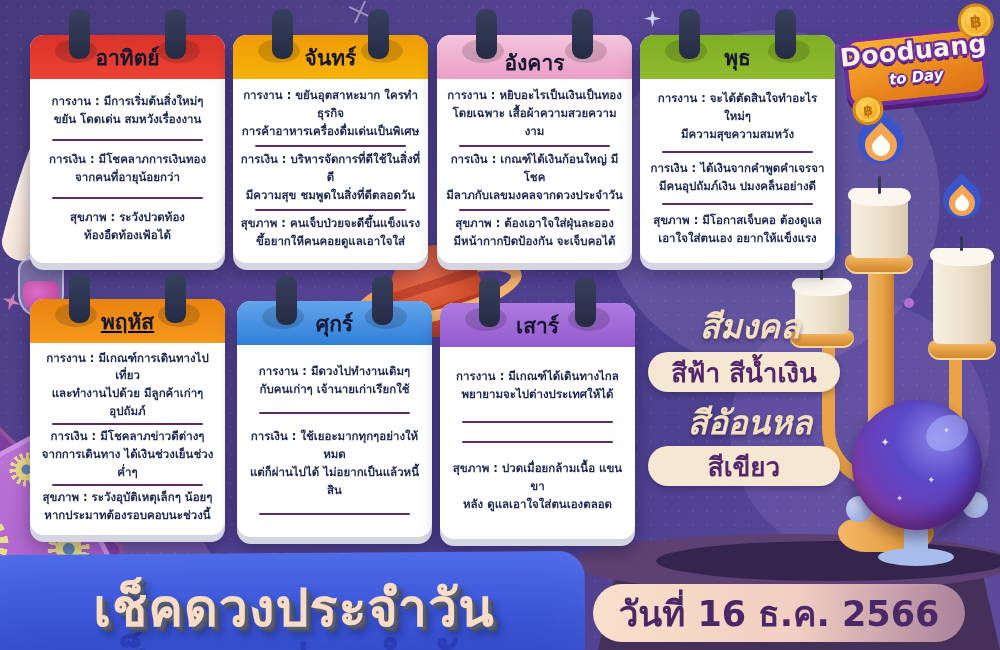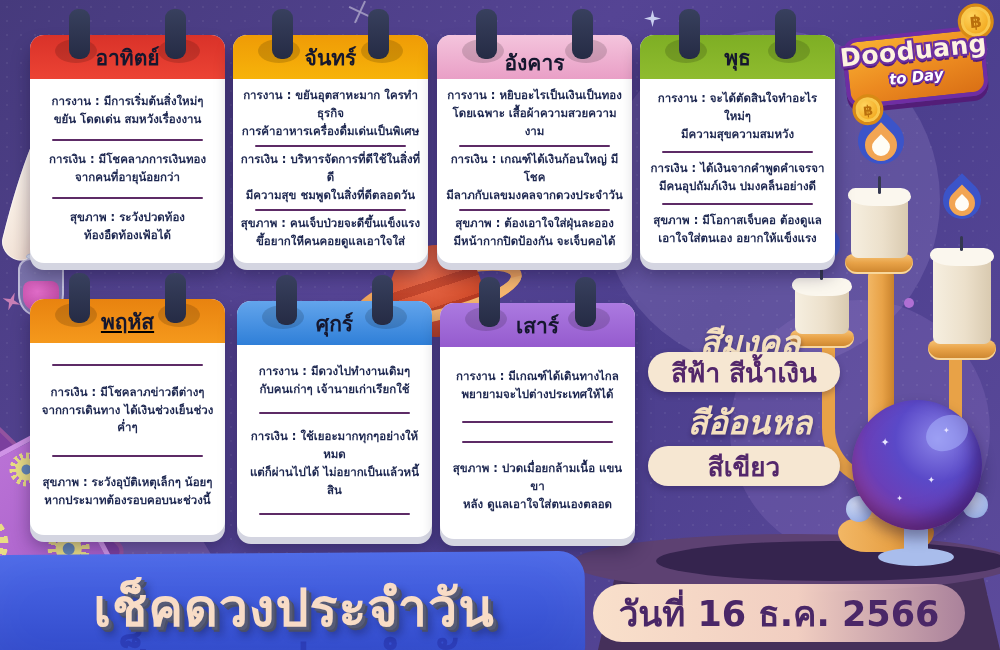--- a/index.html
+++ b/index.html
@@ -310,20 +310,24 @@
     </div>
   </div>
 
   <div class="card r2" style="left:30px;top:299px;">
     <div class="clip l"></div>
     <div class="clip r"></div>
     <div class="card-header hdr-thu">
       <span class="day-label">พฤหัส</span>
     </div>
     <div class="card-body">
+      <div class="sec">
+        <div class="ln">การงาน : มีเกณฑ์การเดินทางไปเที่ยว</div>
+        <div class="ln">และทำงานไปด้วย มีลูกค้าเก่าๆ อุปถัมภ์</div>
+      </div>
       <div class="divider"></div>
       <div class="sec">
         <div class="ln">การเงิน : มีโชคลาภข่าวดีต่างๆ</div>
         <div class="ln">จากการเดินทาง ได้เงินช่วงเย็นช่วงค่ำๆ</div>
       </div>
       <div class="divider"></div>
       <div class="sec">
         <div class="ln">สุขภาพ : ระวังอุบัติเหตุเล็กๆ น้อยๆ</div>
         <div class="ln">หากประมาทต้องรอบคอบนะช่วงนี้</div>
       </div>
@@ -363,21 +367,21 @@
       </div>
       <div class="divider"></div>
       <div class="divider"></div>
       <div class="sec">
         <div class="ln">สุขภาพ : ปวดเมื่อยกล้ามเนื้อ แขน ขา</div>
         <div class="ln">หลัง ดูแลเอาใจใส่ตนเองตลอด</div>
       </div>
     </div>
   </div>
 
-  <div class="lucky-label" style="left:645px;top:316px;">สีมงคล</div>
+  <div class="lucky-label" style="left:645px;top:300px;">สีมงคล</div>
   <div class="pill" style="left:648px;top:352px;">
     <span>สีฟ้า สีน้ำเงิน</span>
   </div>
   <div class="lucky-label" style="left:645px;top:396px;">สีอัอนหล</div>
   <div class="pill" style="left:648px;top:446px;">
     <span>สีเขียว</span>
   </div>
 
   <div class="stand" style="left:904px;top:500px;width:24px;height:62px;"></div>
   <div class="stand" style="left:878px;top:548px;width:76px;height:18px;border-radius:50%;"></div>

